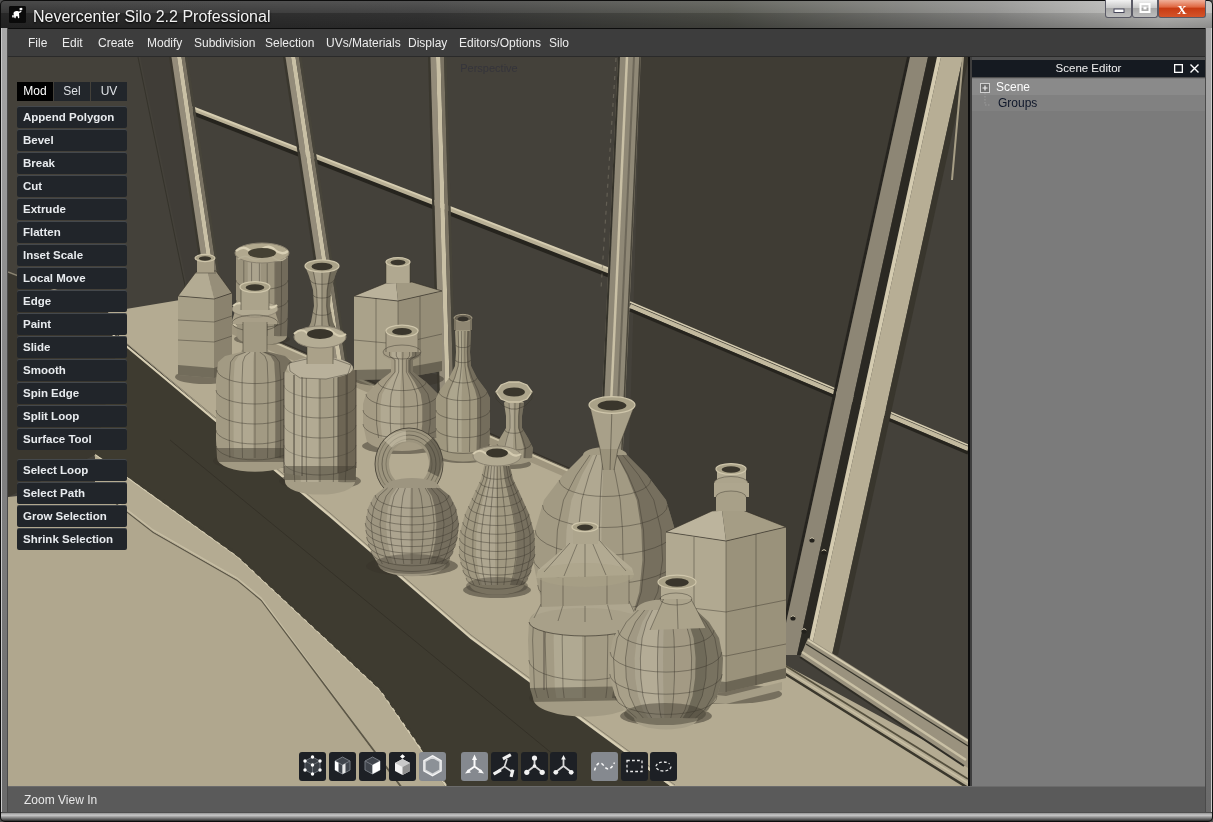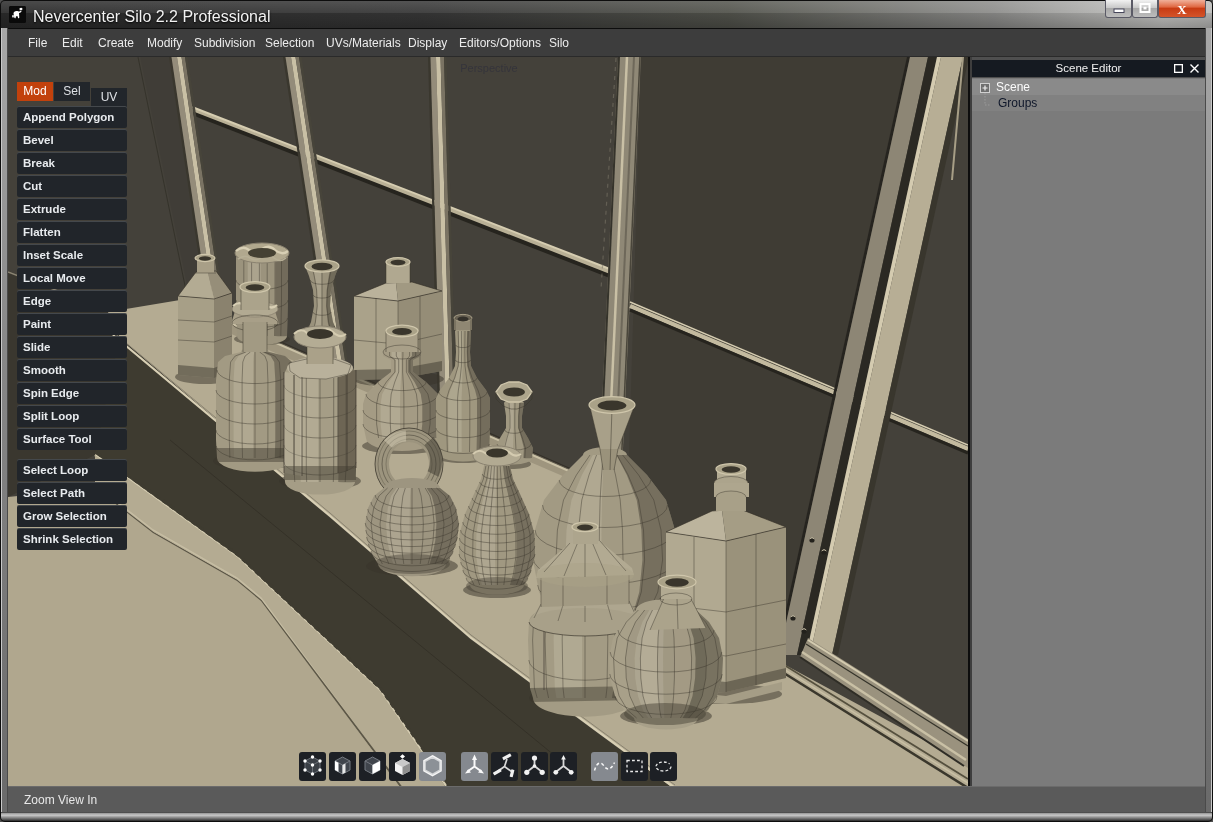--- a/index.html
+++ b/index.html
@@ -356,23 +356,23 @@
 <polygon points="664,598 690,597 706,628 650,630" fill="#aba38b"></polygon>
 <path d="M 664 598 L 650 630 M 690 597 L 706 628 M 677 598 L 678 629" stroke="rgba(58,53,43,0.62)" stroke-width="0.7" fill="none"></path>
 <rect x="661" y="584" width="31" height="15" fill="#b2aa92"></rect>
 <ellipse cx="676" cy="599" rx="16" ry="6" fill="none" stroke="rgba(58,53,43,0.62)" stroke-width="0.7"></ellipse>
 <ellipse cx="677" cy="582" rx="19" ry="6.8" fill="#aaa288" stroke="#cfc6ab" stroke-width="1.2"></ellipse>
         <ellipse cx="677" cy="582.5" rx="11.8" ry="4.2" fill="#3a362c"></ellipse>
 <ellipse cx="665" cy="714" rx="41" ry="11" fill="rgba(62,58,47,0.45)"></ellipse>
 </g>
 </svg></div>
 
-<div class="tab" style="left:17px;top:82px;background:#c2410c;color:#fff;">Mod</div>
+<div class="tab" style="left:17px;top:82px;background:#000000;color:#fff;">Mod</div>
 <div class="tab" style="left:54px;top:82px;text-align:center;">Sel</div>
-<div class="tab" style="left:91px;top:88px;">UV</div>
+<div class="tab" style="left:91px;top:82px;">UV</div>
 <div class="tbtn" style="top:106px">Append Polygon</div>
 <div class="tbtn" style="top:129px">Bevel</div>
 <div class="tbtn" style="top:152px">Break</div>
 <div class="tbtn" style="top:175px">Cut</div>
 <div class="tbtn" style="top:198px">Extrude</div>
 <div class="tbtn" style="top:221px">Flatten</div>
 <div class="tbtn" style="top:244px">Inset Scale</div>
 <div class="tbtn" style="top:267px">Local Move</div>
 <div class="tbtn" style="top:290px">Edge</div>
 <div class="tbtn" style="top:313px">Paint Displacement</div>

